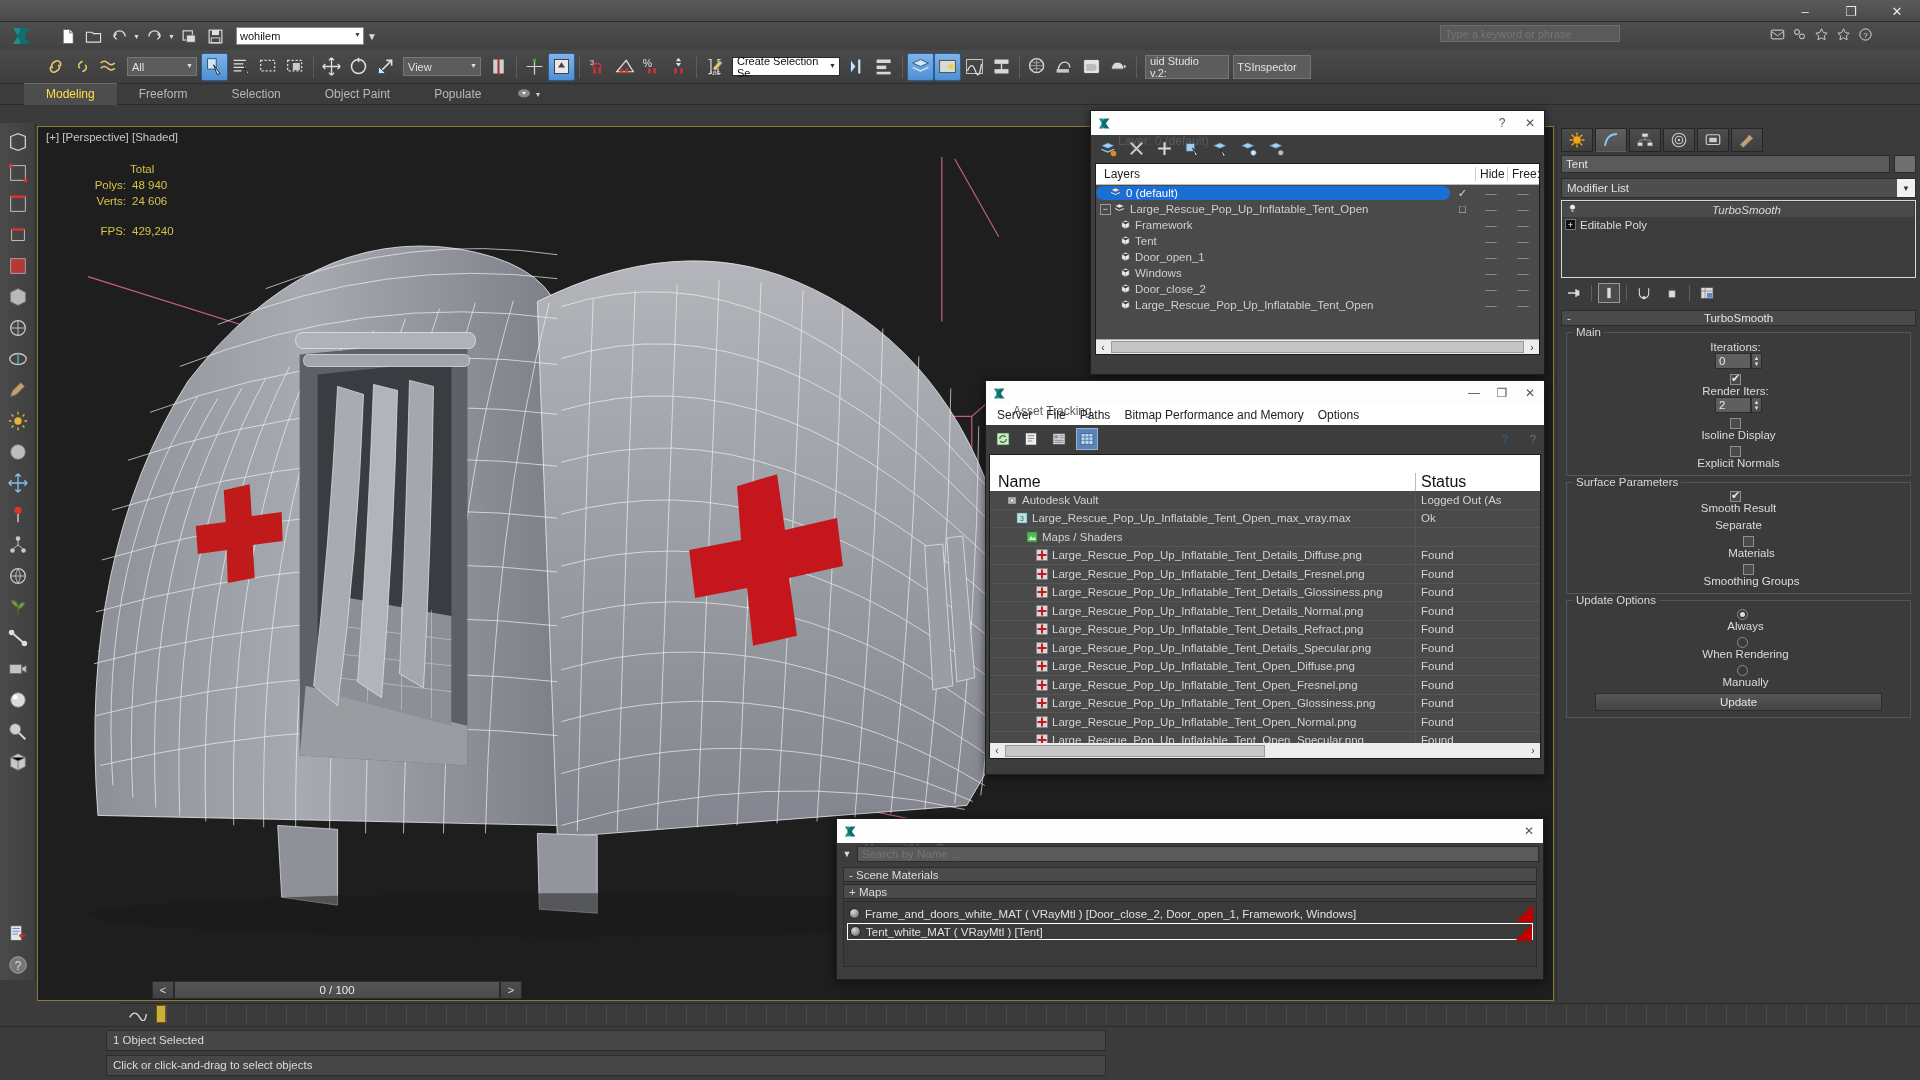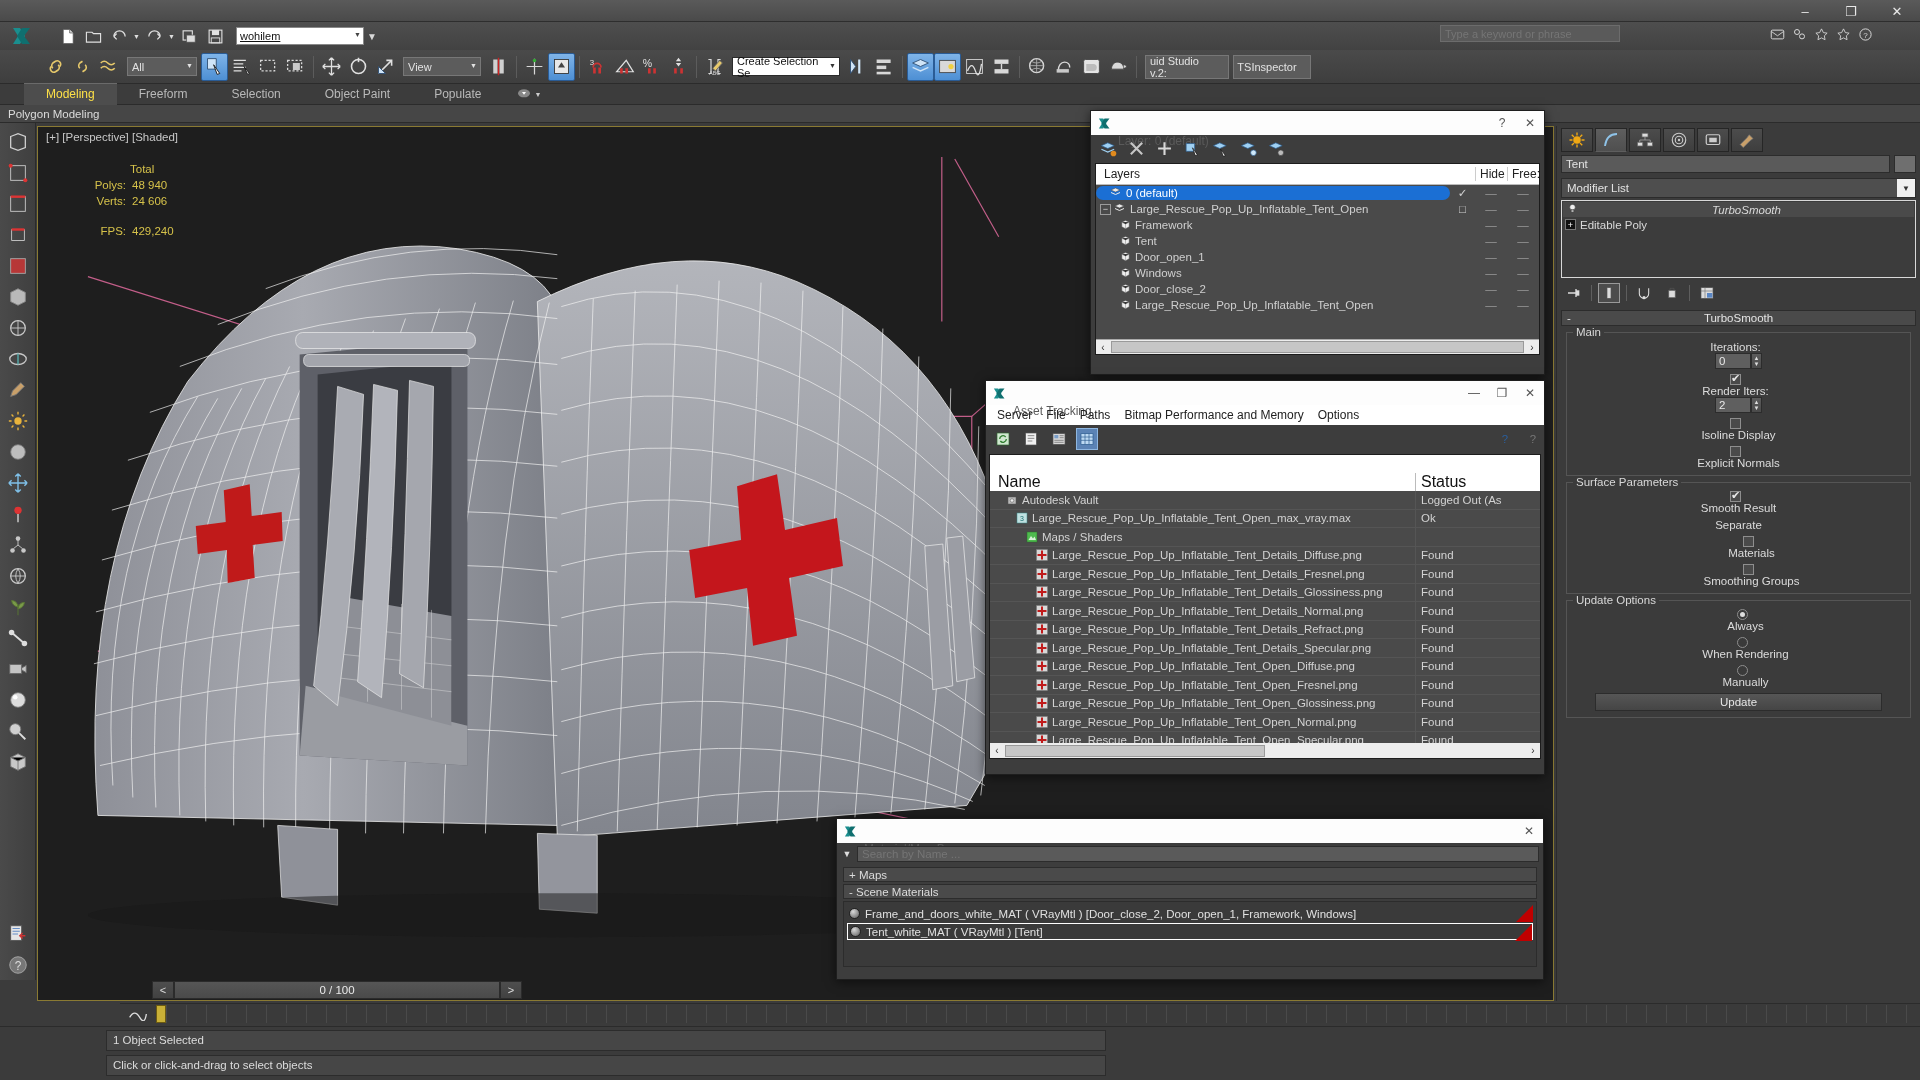--- a/index.html
+++ b/index.html
@@ -19,21 +19,21 @@
 
   
   .qrow{ position:absolute; left:0; top:22px; width:1920px; height:28px;
     background:linear-gradient(#4e4e4e,#424242); display:flex; align-items:center; }
   .maxlogo{ width:44px; height:28px; display:flex; align-items:center; justify-content:center; }
   .maxlogo svg{ width:24px;height:24px; }
   .qbtn{ width:26px;height:24px; display:flex;align-items:center;justify-content:center; }
   .qbtn svg{ width:17px;height:17px; }
   .qcaret{ font-size:7px; color:#ddd; width:9px; text-align:center;}
   .wsbox{ width:128px;height:18px;background:#fff;color:#111;border:1px solid #888;
-    display:flex;align-items:center;padding:0 3px; font-size:11px; position:relative;text-decoration:underline;}
+    display:flex;align-items:center;padding:0 3px; font-size:11px; position:relative;}
   .wsbox .dd{ position:absolute; right:2px; top:3px; font-size:7px; color:#444;}
   .wsmore{ width:16px; text-align:center; font-size:10px;}
   .menubar{ position:absolute; left:40px; top:50px; height:20px; display:flex; align-items:center; gap:0; }
   .menubar span{ padding:0 13px; font-size:12.5px; color:#dcdcdc; line-height:20px; }
   .searchbox{ position:absolute; right:300px; top:3px; width:180px; height:17px;
     background:#5a5a5a; border:1px solid #6c6c6c; color:#a9a9a9; font-size:11px;
     padding:1px 4px; }
   .tr-icons{ position:absolute; right:45px; top:2px; display:flex; gap:2px;}
   .tr-icons div{ width:20px;height:20px; display:flex;align-items:center;justify-content:center; }
   .tr-icons svg{width:15px;height:15px;}
@@ -544,23 +544,20 @@
     <div class="rtab">Object Paint</div>
     <div class="rtab">Populate</div>
     <div style="display:flex;align-items:center;margin-left:12px;">
       <svg width="16" height="14" viewBox="0 0 24 20">
           <ellipse cx="12" cy="9" rx="9" ry="6" fill="#888"></ellipse>
           <path d="M9 7l3 4 3-4z" fill="#fff"></path>
         </svg>
       <span style="font-size:7px;margin-left:3px;color:#ccc;">▼</span>
     </div>
   </div>
-  <div class="ribbon2">
-    <span>Polygon Modeling</span>
-  </div>
 
   <div class="lefttb">
     <div class="lti">
         <svg viewBox="0 0 24 24">
           <path d="M4 6l8-3 8 3v12l-8 3-8-3z" fill="none" stroke="#d0d0d0" stroke-width="1.4"></path>
         </svg>
       </div>
     <div class="lti">
         <svg viewBox="0 0 24 24">
           <rect x="4" y="4" width="16" height="16" fill="none" stroke="#c8c8c8"></rect>
@@ -1243,22 +1240,22 @@
         </svg>
       <span class="tt">Material/Map Browser</span>
       <div class="dlg-ctrl">
         <div>✕</div>
       </div>
     </div>
     <div class="mb-search">
       <span class="fi">▼</span>
       <input placeholder="Search by Name ..." style="">
     </div>
+    <div class="mb-roll">- Scene Materials</div>
     <div class="mb-roll">+ Maps</div>
-    <div class="mb-roll">- Scene Materials</div>
     <div class="mb-list">
       <div class="mb-item">
         <span class="sw"></span>
         <span>Frame_and_doors_white_MAT  ( VRayMtl )  [Door_close_2, Door_open_1, Framework, Windows]</span>
         <span class="corner"></span>
       </div>
       <div class="mb-item sel">
         <span class="sw"></span>
         <span>Tent_white_MAT  ( VRayMtl )  [Tent]</span>
         <span class="corner"></span>

